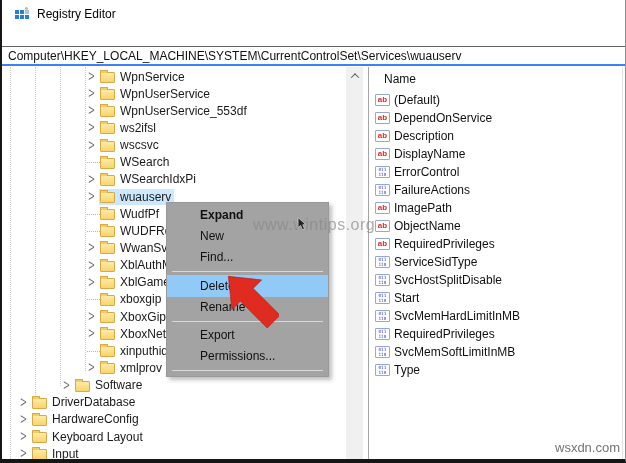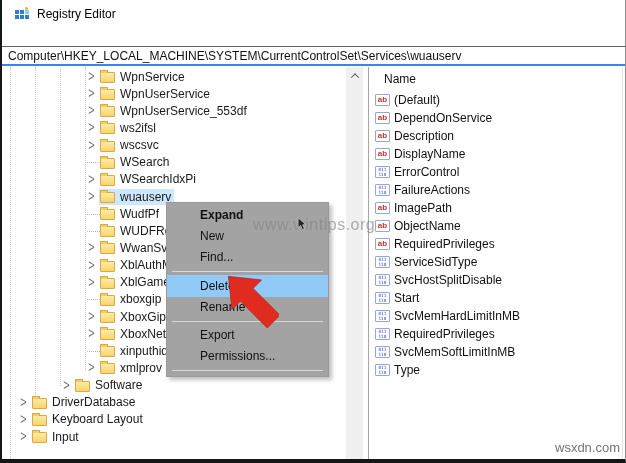--- a/index.html
+++ b/index.html
@@ -244,20 +244,27 @@
             <span class="exp chevron"></span>
             <span class="selwrap">
               <span class="folder"></span>
               <span class="tlabel">DriverDatabase</span>
             </span>
           </div>
           <div class="trow d3">
             <span class="exp chevron"></span>
             <span class="selwrap">
               <span class="folder"></span>
+              <span class="tlabel">HardwareConfig</span>
+            </span>
+          </div>
+          <div class="trow d3">
+            <span class="exp chevron"></span>
+            <span class="selwrap">
+              <span class="folder"></span>
               <span class="tlabel">Keyboard Layout</span>
             </span>
           </div>
           <div class="trow d3">
             <span class="exp chevron"></span>
             <span class="selwrap">
               <span class="folder"></span>
               <span class="tlabel">Input</span>
             </span>
           </div>

